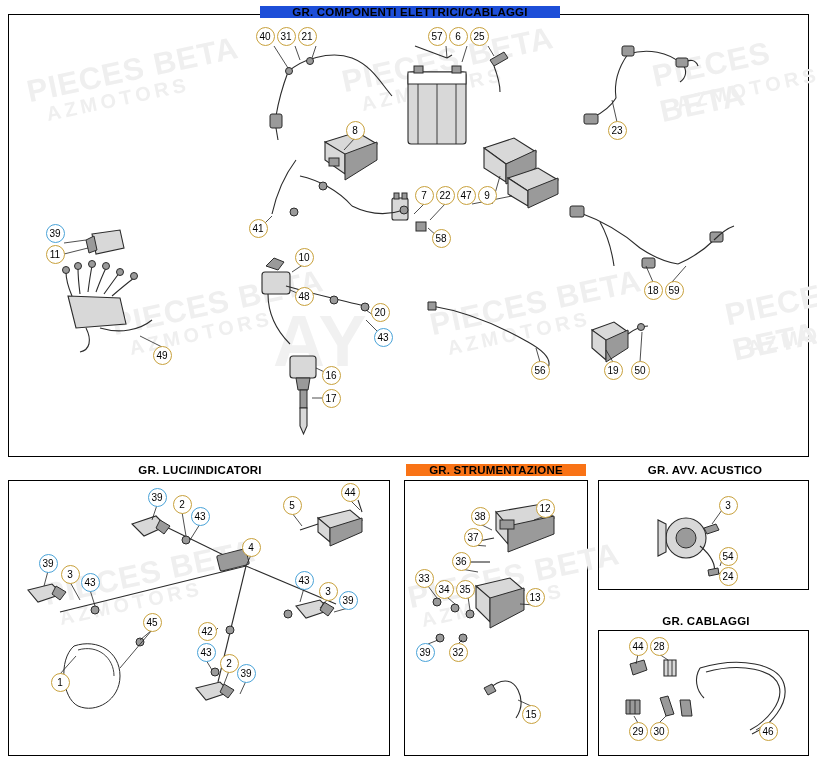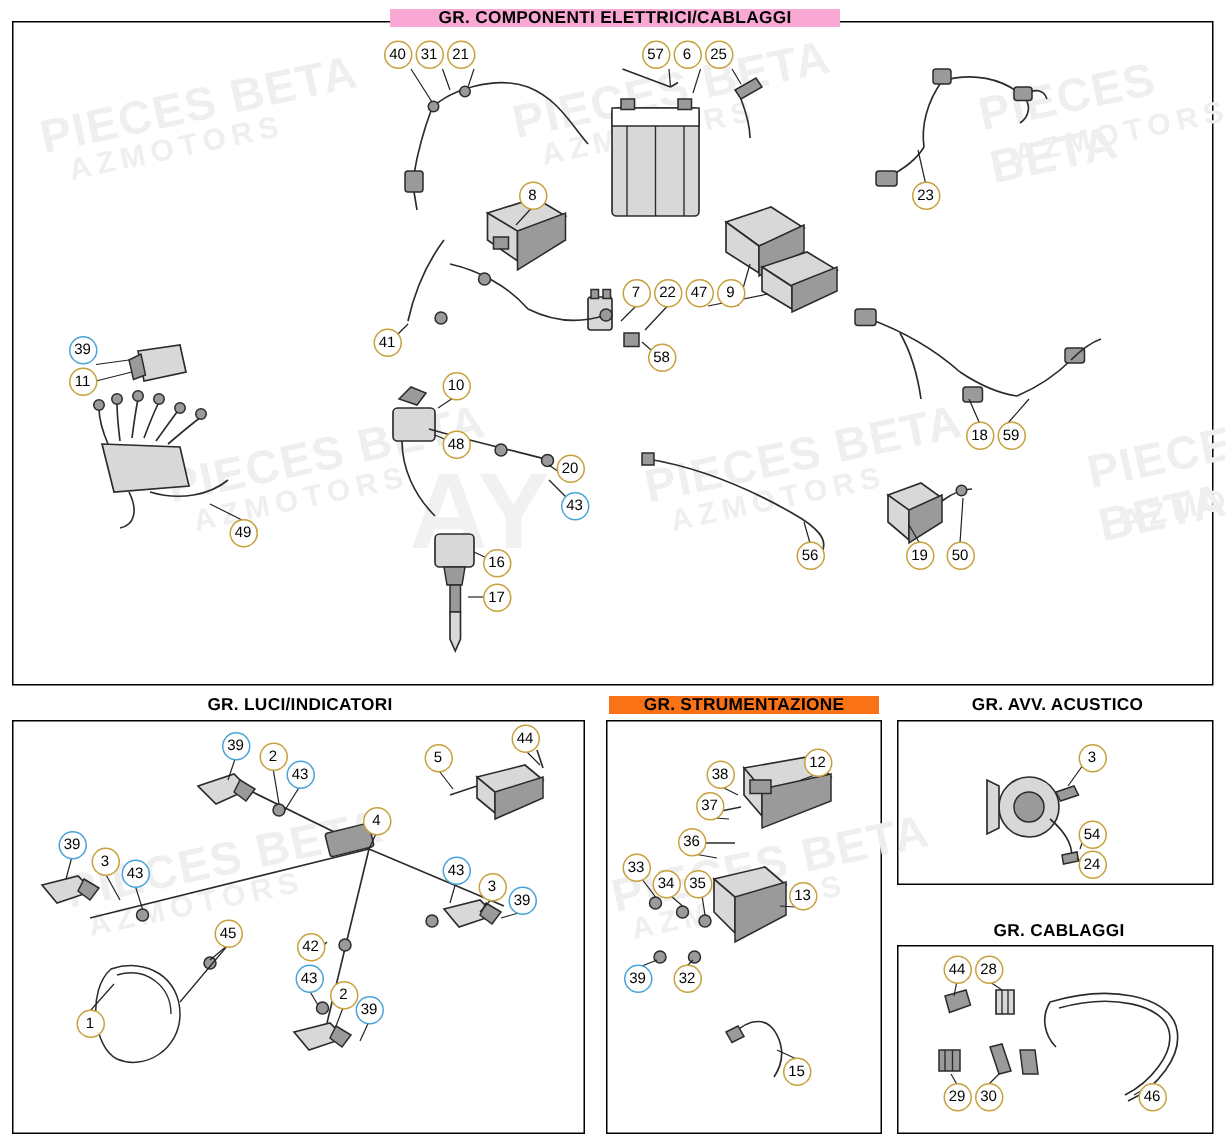--- a/index.html
+++ b/index.html
@@ -17,21 +17,21 @@
   .pt{fill:none;stroke:#2b2b2b;stroke-width:1.1;}
   .ptf{fill:#d8d8d8;stroke:#2b2b2b;stroke-width:1.1;}
   .ptd{fill:#9a9a9a;stroke:#2b2b2b;stroke-width:1;}
   .ptw{fill:#ffffff;stroke:#2b2b2b;stroke-width:1;}
   .thin{fill:none;stroke:#2b2b2b;stroke-width:.9;}
 </style>
 </head>
 <body>
 
 <div class="panel" style="left:8px;top:14px;width:801px;height:443px;"></div>
-<div class="panel-title" style="left:260px;top:6px;width:300px;background:#f9a8d4;">GR. COMPONENTI ELETTRICI/CABLAGGI</div>
+<div class="panel-title" style="left:260px;top:6px;width:300px;background:#1d4ed8;">GR. COMPONENTI ELETTRICI/CABLAGGI</div>
 
 <div class="panel" style="left:8px;top:480px;width:382px;height:276px;"></div>
 <div class="panel-title" style="left:110px;top:464px;width:180px;background:#fff;">GR. LUCI/INDICATORI</div>
 
 <div class="panel" style="left:404px;top:480px;width:184px;height:276px;"></div>
 <div class="panel-title" style="left:406px;top:464px;width:180px;background:#f97316;">GR. STRUMENTAZIONE</div>
 
 <div class="panel" style="left:598px;top:480px;width:211px;height:110px;"></div>
 <div class="panel-title" style="left:620px;top:464px;width:170px;background:#fff;">GR. AVV. ACUSTICO</div>
 

